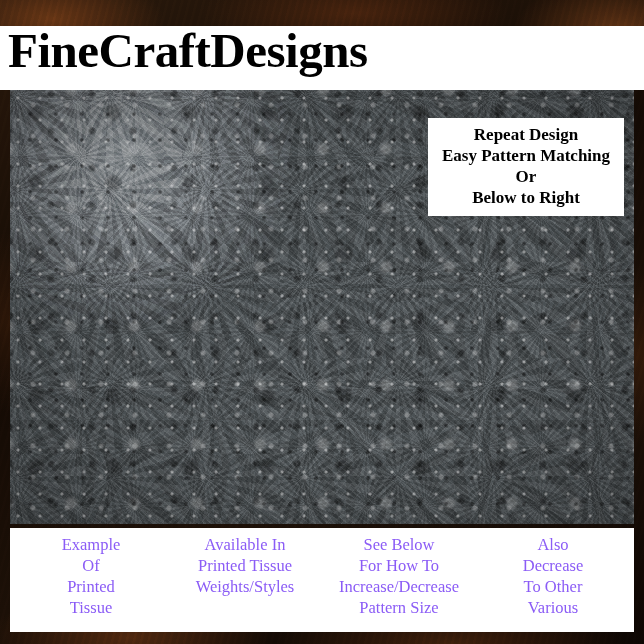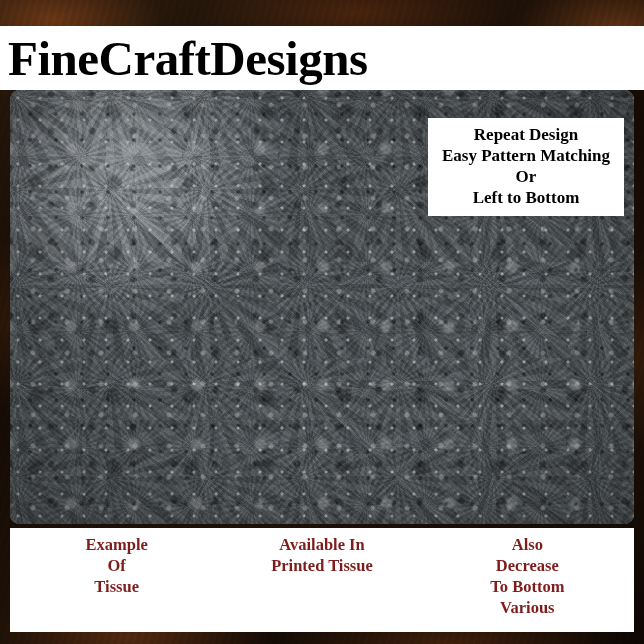--- a/index.html
+++ b/index.html
@@ -45,21 +45,20 @@
   }
 
   
   .title-band {
     position: absolute;
     left: 0; top: 26px;
     width: 644px;
     height: 64px;
     background: #ffffff;
     display: flex;
-    align-items: center;
     justify-content: flex-start;
   }
   .brand-title {
     font-family: "Liberation Serif", serif;
     font-weight: bold;
     font-size: 49px;
     line-height: 1;
     color: #000;
     letter-spacing: -0.5px;
     padding-left: 8px;
@@ -68,21 +67,20 @@
 
   
   .pattern-stage {
     position: absolute;
     left: 10px;
     top: 90px;
     width: 624px;
     height: 434px;
     overflow: hidden;
     background: #4d7c0f;
-    border-radius: 10px;
   }
   .gear-field {
     position: absolute;
     inset: 0;
   }
   .gear-field .layer {
     position: absolute;
     inset: -20px;
   }
   
@@ -172,22 +170,22 @@
     display: flex;
     align-items: flex-start;
     justify-content: space-between;
     box-sizing: border-box;
     padding: 6px 4px 0 4px;
   }
   .caption-col {
     flex: 1 1 0;
     text-align: center;
     font-family: "Liberation Serif", serif;
-    font-weight: bold;
-    color: #7f1d1d;
+    font-weight: normal;
+    color: #8b5cf6;
     font-size: 16.5px;
     line-height: 21px;
     padding: 0 2px;
     box-sizing: border-box;
   }
   .caption-col .cline {
     display: block;
     white-space: nowrap;
   }
 </style>
@@ -212,40 +210,48 @@
       <div class="layer speckle-b"></div>
       <div class="layer speckle-a"></div>
       <div class="layer scratches"></div>
       <div class="layer vignette"></div>
     </div>
 
     <div class="callout">
       <div class="callout-line">Repeat Design</div>
       <div class="callout-line">Easy Pattern Matching</div>
       <div class="callout-line">Or</div>
-      <div class="callout-line">Left to Bottom</div>
+      <div class="callout-line">Below to Right</div>
     </div>
   </div>
 
   <div class="caption-strip">
 
     <div class="caption-col">
       <span class="cline">Example</span>
       <span class="cline">Of</span>
+      <span class="cline">Printed</span>
       <span class="cline">Tissue</span>
     </div>
 
     <div class="caption-col">
       <span class="cline">Available  In</span>
       <span class="cline">Printed Tissue</span>
-    </div>
-
+      <span class="cline">Weights/Styles</span>
+    </div>
+
+    <div class="caption-col">
+      <span class="cline">See Below</span>
+      <span class="cline">For How To</span>
+      <span class="cline">Increase/Decrease</span>
+      <span class="cline">Pattern Size</span>
+    </div>
 
     <div class="caption-col">
       <span class="cline">Also</span>
       <span class="cline">Decrease</span>
-      <span class="cline">To Bottom</span>
+      <span class="cline">To Other</span>
       <span class="cline">Various</span>
     </div>
 
   </div>
 
 </div>
 
 </body></html>

